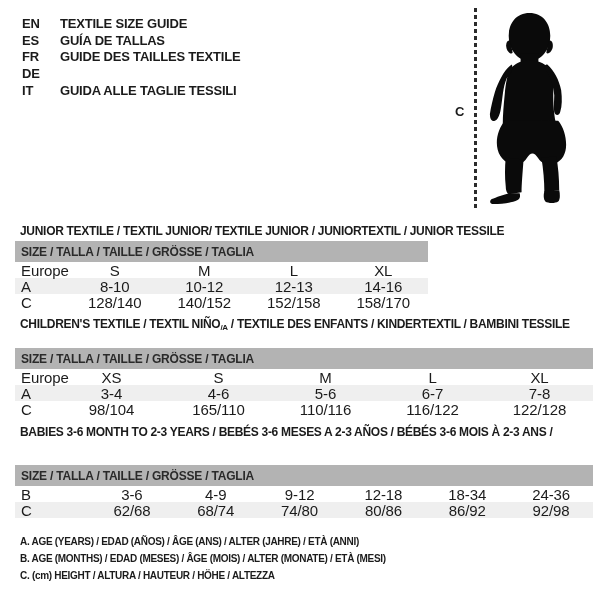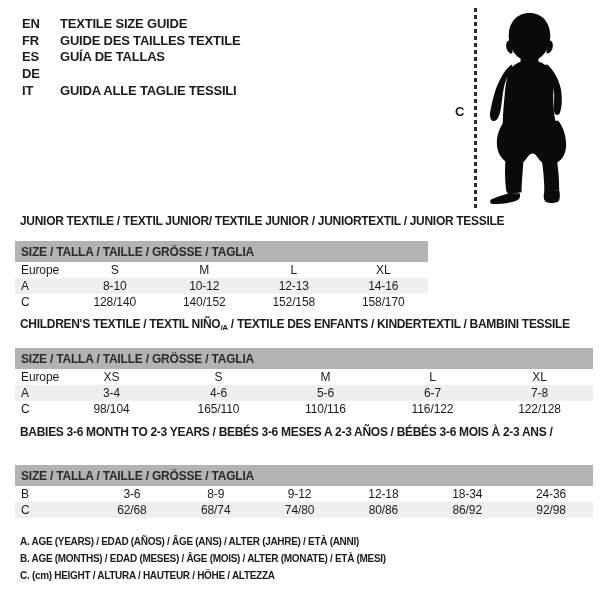--- a/index.html
+++ b/index.html
@@ -17,60 +17,60 @@
   
   .dotted-line { position:absolute; left:474px; top:8px; width:3px; height:201px;
     background:repeating-linear-gradient(to bottom,#2b2b2b 0 4px,transparent 4px 7px); }
   .height-label { position:absolute; left:455px; top:104px;
     font-size:13px; font-weight:700; }
   .silhouette { position:absolute; left:481px; top:9px; width:96px; height:198px; }
 
   
   .tbl-title { position:absolute; left:20px; font-size:12px; font-weight:700;
     letter-spacing:-0.3px; line-height:15px; white-space:nowrap; }
-  #title-junior   { top:214px; }
+  #title-junior   { top:224px; }
   #title-children { top:317px; }
   #title-babies   { top:425px; }
   .subscript { font-size:8px; vertical-align:-2px; }
 
   
   .size-table { position:absolute; left:15px; }
   #table-junior   { top:241px; width:413px; }
   #table-children { top:348px; width:578px; }
   #table-babies   { top:465px; width:578px; }
   .size-bar { height:21px; background:var(--bar-gray,#b3b3b3); display:flex;
     align-items:center; padding-left:6px; font-size:12px; font-weight:700;
     letter-spacing:-0.2px; color:#2a2a2a; }
-  .trow { display:grid; height:16px; align-items:center; font-size:12px;
+  .trow { display:grid; height:16px; align-items:center; font-size:15px;
     letter-spacing:-0.1px; }
   .trow.shaded { background:var(--row-shaded,#efefef); }
   .tlabel { padding-left:6px; text-align:left; }
   .tcell { text-align:center; }
 
   
   .footnotes { position:absolute; left:20px; top:533px; font-size:10px;
     font-weight:700; letter-spacing:-0.3px; line-height:17px; white-space:nowrap; }
 </style>
 </head>
 <body>
 
 <div class="page">
 
   <div class="langs">
     <div class="lang-row">
       <span class="lang-code">EN</span>
       <span>TEXTILE SIZE GUIDE</span>
     </div>
     <div class="lang-row">
+      <span class="lang-code">ES</span>
+      <span>GUÍA DE TALLAS</span>
+    </div>
+    <div class="lang-row">
       <span class="lang-code">FR</span>
       <span>GUIDE DES TAILLES TEXTILE</span>
-    </div>
-    <div class="lang-row">
-      <span class="lang-code">ES</span>
-      <span>GUÍA DE TALLAS</span>
     </div>
     <div class="lang-row">
       <span class="lang-code">DE</span>
     </div>
     <div class="lang-row">
       <span class="lang-code">IT</span>
       <span>GUIDA ALLE TAGLIE TESSILI</span>
     </div>
   </div>
 
@@ -164,21 +164,21 @@
     </div>
 
   <div class="tbl-title" id="title-babies">
       <div><span>BABIES 3-6 MONTH TO 2-3 YEARS / BEBÉS 3-6 MESES A 2-3 AÑOS / BÉBÉS 3-6 MOIS À 2-3 ANS /</span></div>
     </div>
   <div class="size-table" id="table-babies">
     <div class="size-bar">SIZE / TALLA / TAILLE / GRÖSSE / TAGLIA</div>
   <div class="trow" style="grid-template-columns: 75px repeat(6, 1fr);">
         <div class="tlabel">B</div>
         <div class="tcell">3-6</div>
-        <div class="tcell">8-9</div>
+        <div class="tcell">4-9</div>
         <div class="tcell">9-12</div>
         <div class="tcell">12-18</div>
         <div class="tcell">18-34</div>
         <div class="tcell">24-36</div>
       </div>
       <div class="trow shaded" style="grid-template-columns: 75px repeat(6, 1fr);">
         <div class="tlabel">C</div>
         <div class="tcell">62/68</div>
         <div class="tcell">68/74</div>
         <div class="tcell">74/80</div>

